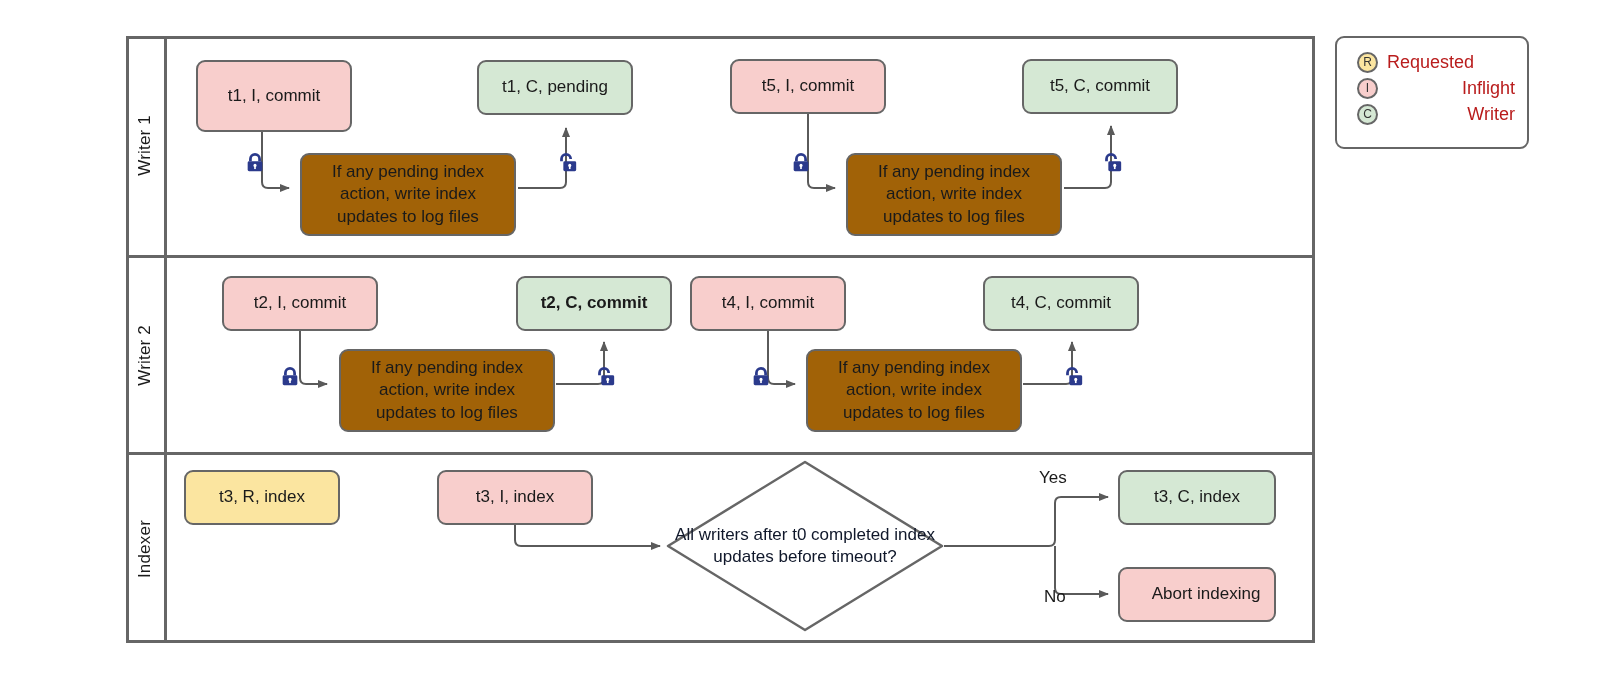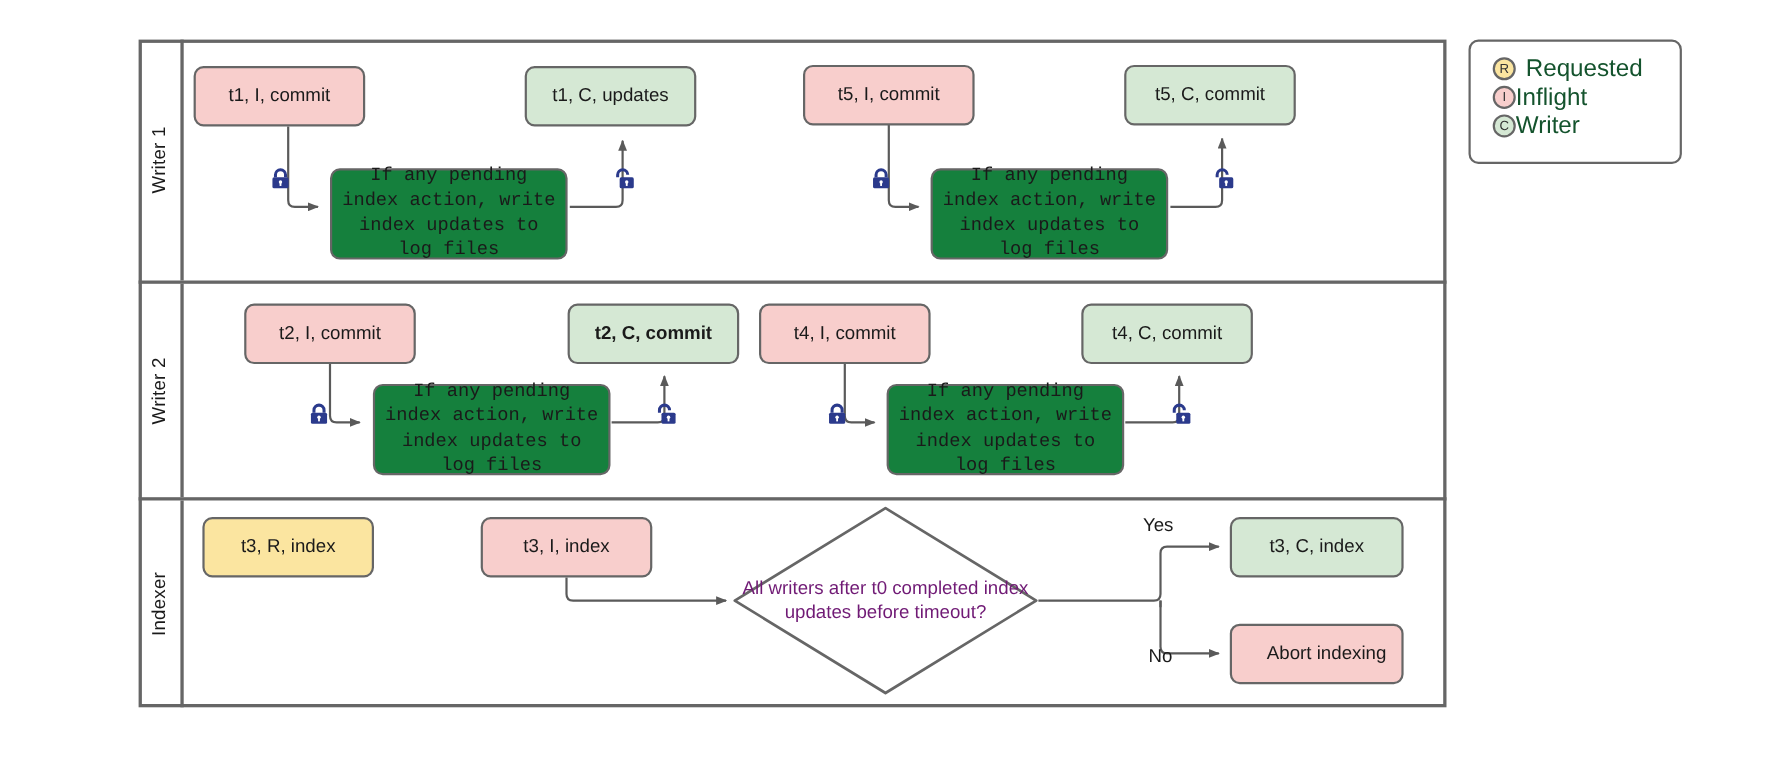--- a/index.html
+++ b/index.html
@@ -61,34 +61,34 @@
     justify-content: center;
     text-align: center;
     font-size: 17px;
     color: #1a1a1a;
     line-height: 1.32;
     padding: 2px 6px;
   }
   .node.inflight { background: #F8CECC; }
   .node.commit   { background: #D5E8D4; }
   .node.requested { background: #FBE5A0; }
-  .node.plain    { background: #15803d; font-family: Liberation Mono, monospace; }
+  .node.plain    { background: #a16207; }
   .node.plain .node-text { font-size: 17px; }
   .node-text { display: block; }
   .diamond-svg { position: absolute; left: 0; top: 0; overflow: visible; }
   .diamond-label {
     position: absolute;
     left: 0; top: 0;
     width: 100%; height: 100%;
     display: flex;
     align-items: center;
     justify-content: center;
     text-align: center;
     font-size: 17px;
-    color: #701a75;
+    color: #0f172a;
     line-height: 1.32;
     pointer-events: none;
   }
 
   
   .wire { position: absolute; left: 0; top: 0; overflow: visible; pointer-events: none; }
 
   
   .edge-label {
     font-size: 17px;
@@ -124,25 +124,25 @@
     align-items: center;
     justify-content: center;
     font-size: 12px;
     color: #333333;
     flex: 0 0 auto;
   }
   .legend-badge.r { background: #FBE5A0; }
   .legend-badge.i { background: #F8CECC; }
   .legend-badge.c { background: #D5E8D4; }
   .legend-text {
-    font-size: 22px;
-    color: #14532d;
+    font-size: 18px;
+    color: #b91c1c;
     margin-left: 9px;
   }
-  .legend-row.center-text .legend-text { margin-left: 0; flex: 1; text-align: left; padding-right: 12px; }
+  .legend-row.center-text .legend-text { margin-left: 0; flex: 1; text-align: right; padding-right: 12px; }
 </style>
 </head>
 <body>
 
 <div id="canvas">
 
   <div class="abs pool"></div>
 
   <div class="abs lane-sep" style="top:255px;"></div>
   <div class="abs lane-sep" style="top:452px;"></div>
@@ -178,26 +178,26 @@
       <path d="M1023,384 L1066,384 Q1072,384 1072,378 L1072,342" marker-end="url(#arrow)"></path>
 
       <path d="M515,525 L515,540 Q515,546 521,546 L660,546" marker-end="url(#arrow)"></path>
 
       <path d="M944,546 L1049,546 Q1055,546 1055,540 L1055,503 Q1055,497 1061,497 L1108,497" marker-end="url(#arrow)"></path>
       <path d="M1055,546 Q1055,552 1055,552 L1055,588 Q1055,594 1061,594 L1108,594" marker-end="url(#arrow)"></path>
       <path d="M1055,546 L1055,552"></path>
     </g>
   </svg>
 
-  <div class="abs node inflight" style="left:176px; top:60px; width:156px; height:55px;">
+  <div class="abs node inflight" style="left:196px; top:60px; width:156px; height:72px;">
     <span class="node-text">t1, I, commit</span>
   </div>
 
   <div class="abs node commit" style="left:477px; top:60px; width:156px; height:55px;">
-    <span class="node-text">t1, C, updates</span>
+    <span class="node-text">t1, C, pending</span>
   </div>
 
   <div class="abs node plain" style="left:300px; top:153px; width:216px; height:83px;">
     <span class="node-text">If any pending index action, write index updates to log files</span>
   </div>
 
   <div class="abs node inflight" style="left:730px; top:59px; width:156px; height:55px;">
     <span class="node-text">t5, I, commit</span>
   </div>
 

